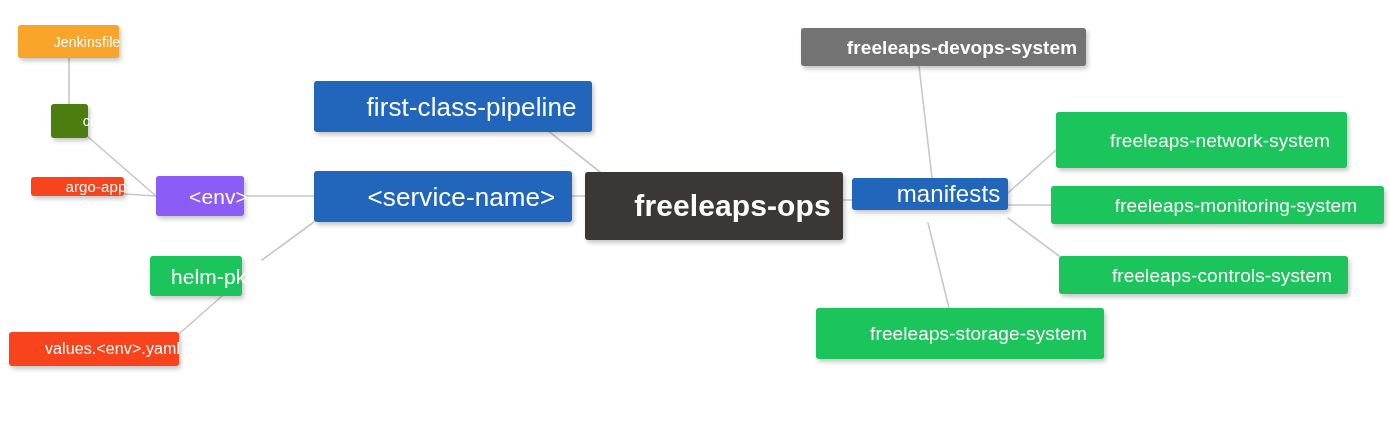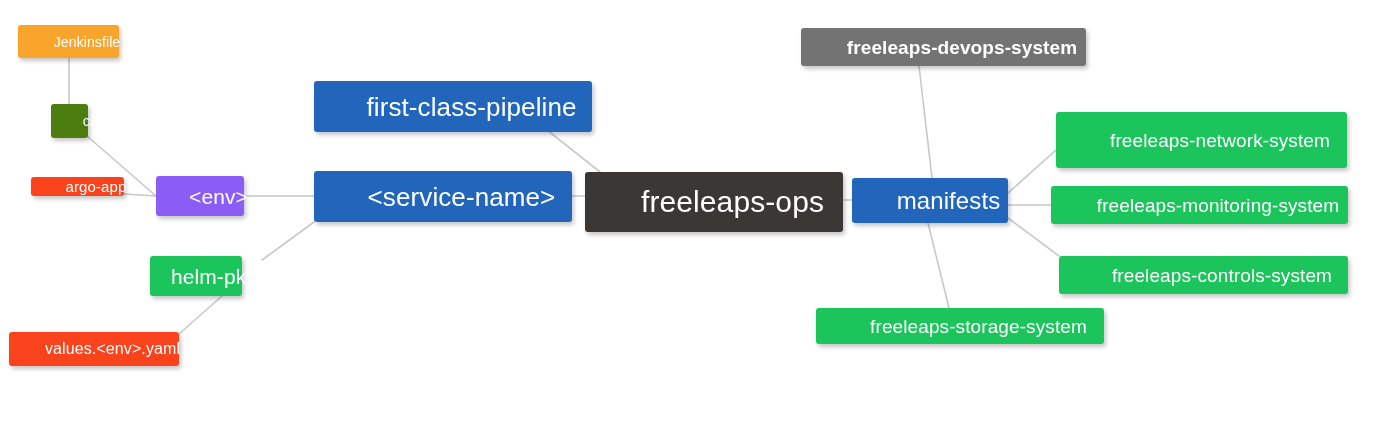--- a/index.html
+++ b/index.html
@@ -83,35 +83,35 @@
       </div>
       <div class="node" style="left: 9px; top: 332px; width: 170px; height: 34px; background: rgb(249, 67, 29); font-size: 16px;">
         <span class="node-label">values.&lt;env&gt;.yaml</span>
       </div>
       <div class="node" style="left: 314px; top: 37px; width: 278px; height: 51px; background: rgb(33, 102, 187); font-size: 26px; margin-top: 44px;">
         <span class="node-label">first-class-pipeline</span>
       </div>
       <div class="node" style="left: 314px; top: 171px; width: 258px; height: 51px; background: rgb(33, 102, 187); font-size: 26px;">
         <span class="node-label">&lt;service-name&gt;</span>
       </div>
-      <div class="node" style="left: 585px; top: 172px; width: 258px; height: 60px; background: rgb(59, 55, 52); font-size: 30px;">
+      <div class="node" style="left: 585px; top: 172px; width: 258px; height: 68px; background: rgb(59, 55, 52); font-size: 30px; font-weight: bold;">
         <span class="node-label">freeleaps-ops</span>
       </div>
-      <div class="node" style="left: 852px; top: 178px; width: 156px; height: 45px; background: rgb(33, 102, 187); font-size: 24px;">
+      <div class="node" style="left: 852px; top: 178px; width: 156px; height: 32px; background: rgb(33, 102, 187); font-size: 24px;">
         <span class="node-label">manifests</span>
       </div>
       <div class="node" style="left: 801px; top: 28px; width: 285px; height: 38px; background: #737373; font-size: 19px; font-weight: bold;">
         <span class="node-label">freeleaps-devops-system</span>
       </div>
       <div class="node" style="left: 1056px; top: 112px; width: 291px; height: 56px; background: rgb(28, 196, 92); font-size: 19px;">
         <span class="node-label">freeleaps-network-system</span>
       </div>
-      <div class="node" style="left: 1051px; top: 186px; width: 297px; height: 38px; background: rgb(28, 196, 92); font-size: 19px;">
+      <div class="node" style="left: 1051px; top: 186px; width: 333px; height: 38px; background: rgb(28, 196, 92); font-size: 19px;">
         <span class="node-label">freeleaps-monitoring-system</span>
       </div>
       <div class="node" style="left: 1059px; top: 256px; width: 289px; height: 38px; background: rgb(28, 196, 92); font-size: 19px;">
         <span class="node-label">freeleaps-controls-system</span>
       </div>
-      <div class="node" style="left: 816px; top: 308px; width: 288px; height: 36px; background: rgb(28, 196, 92); font-size: 19px;">
+      <div class="node" style="left: 816px; top: 308px; width: 288px; height: 51px; background: rgb(28, 196, 92); font-size: 19px;">
         <span class="node-label">freeleaps-storage-system</span>
       </div>
     </div>
 </div>
 
 </body></html>

